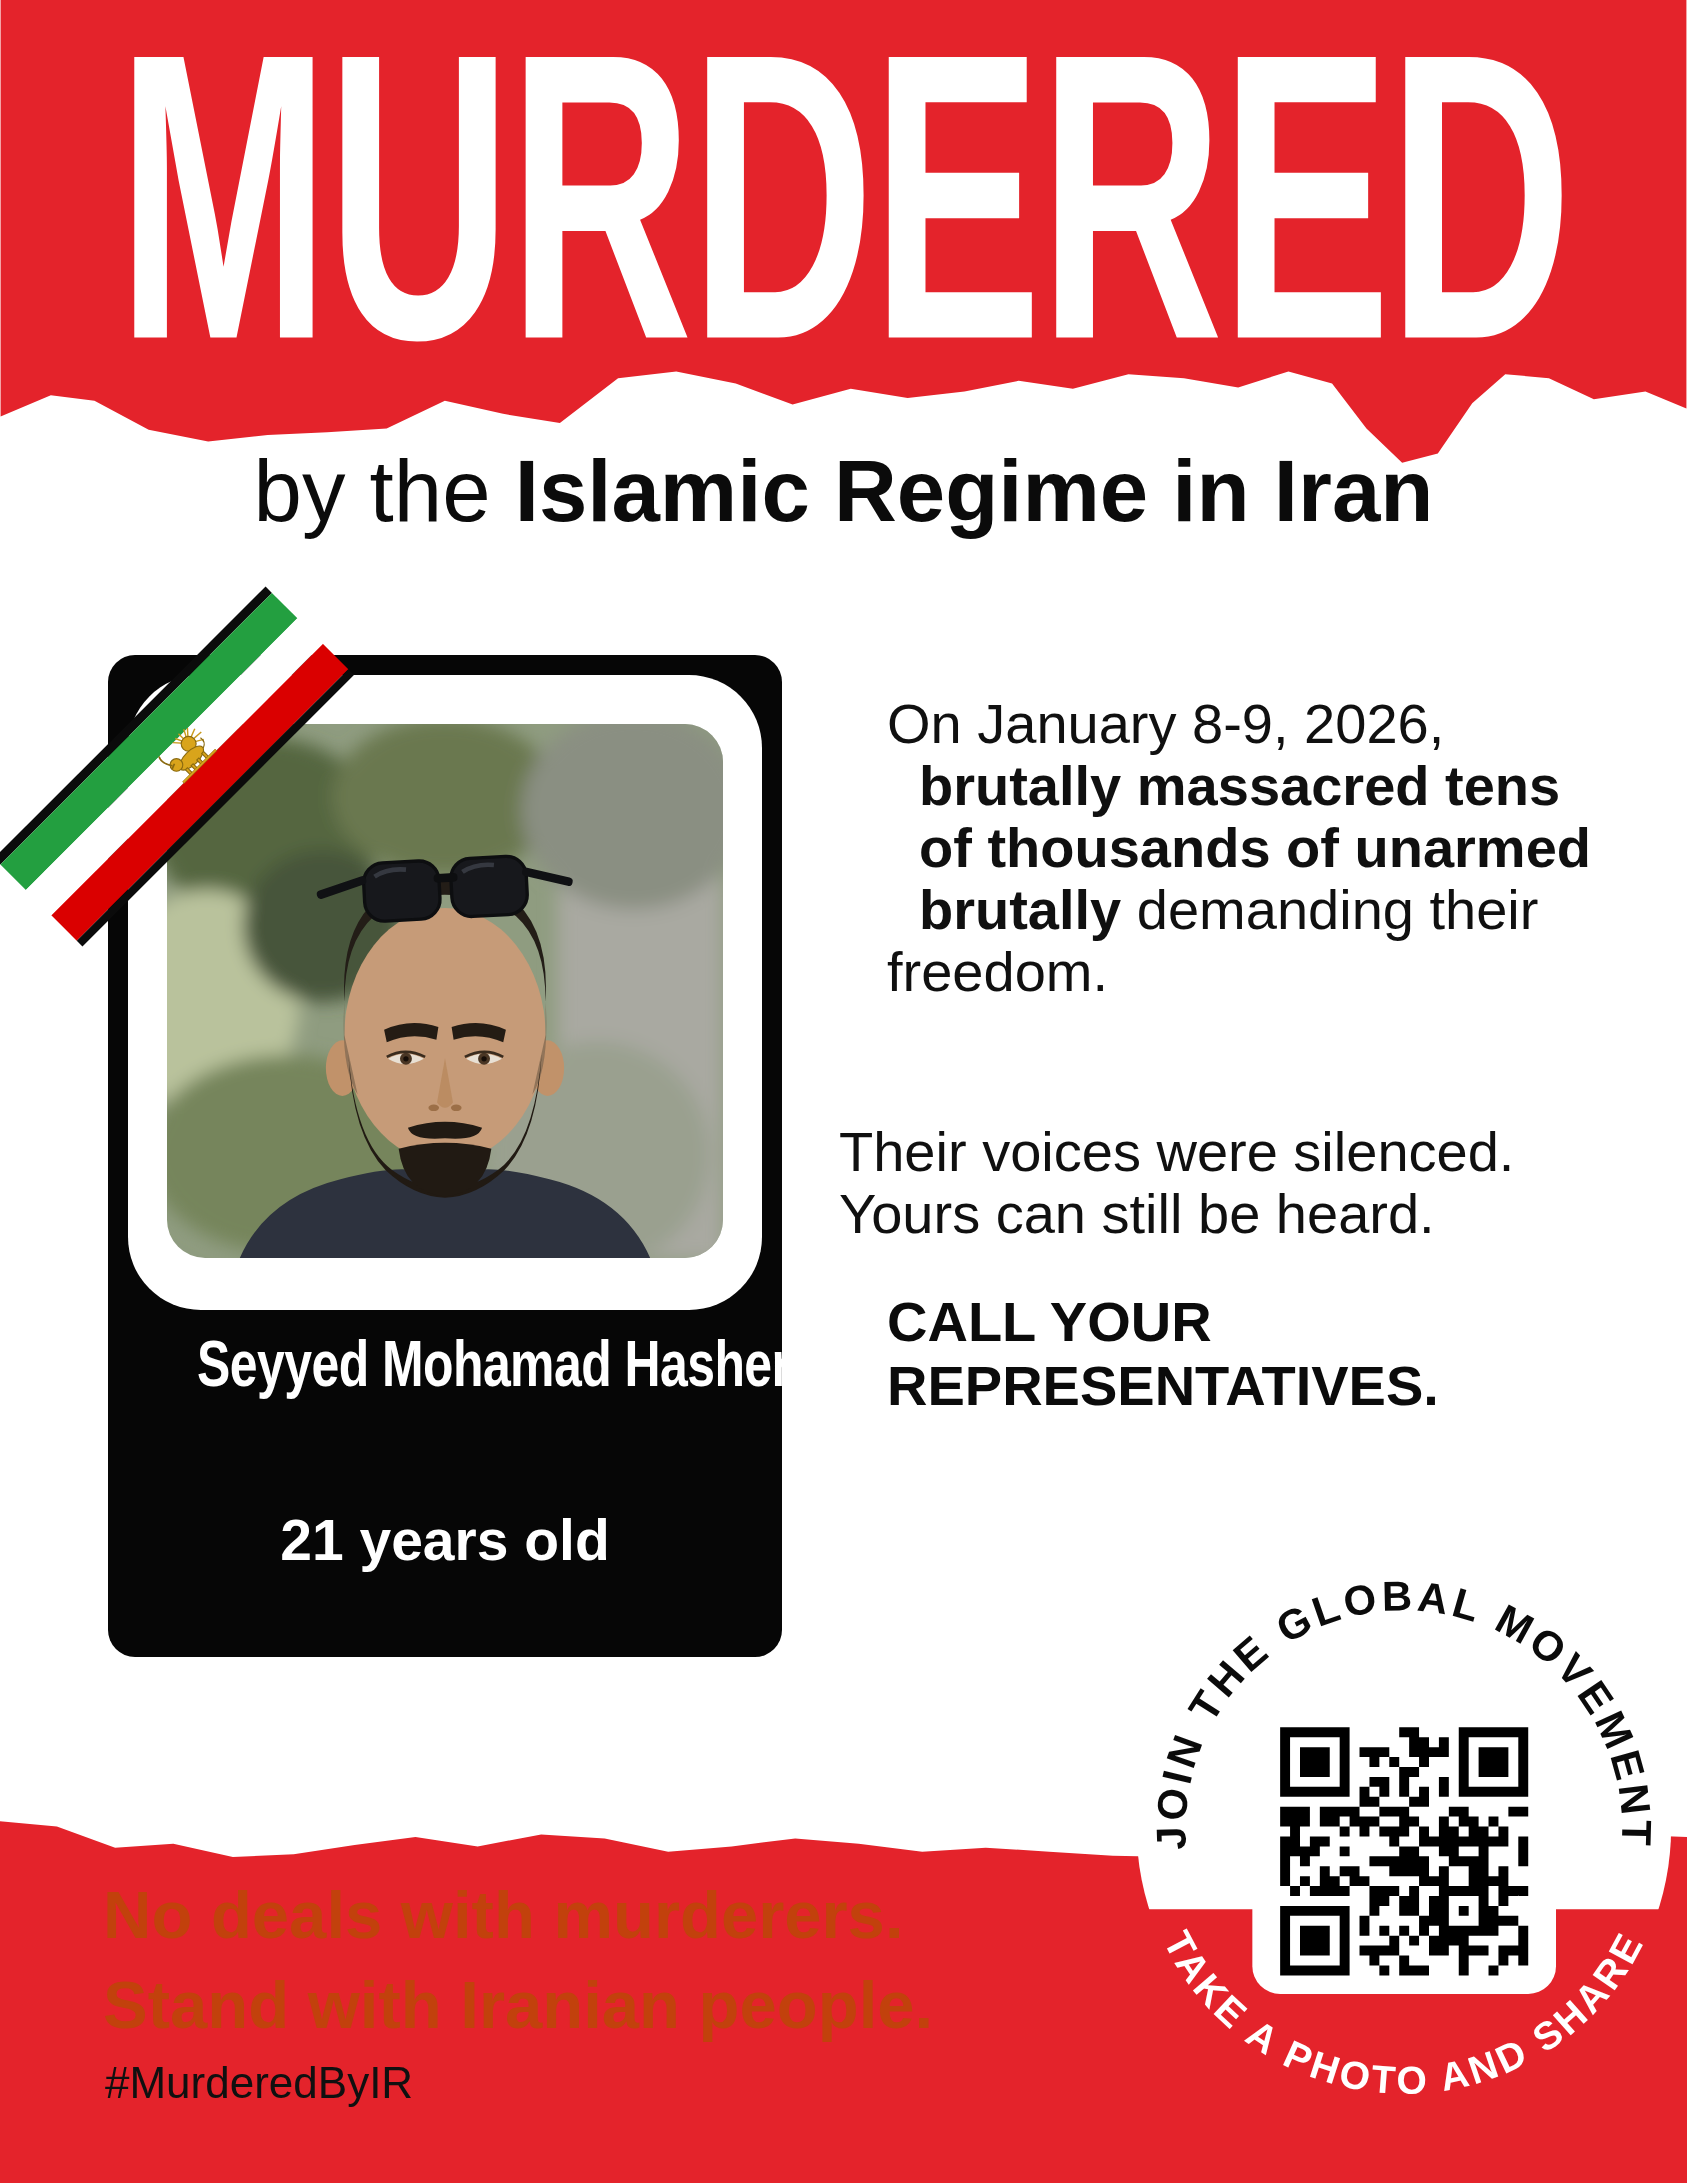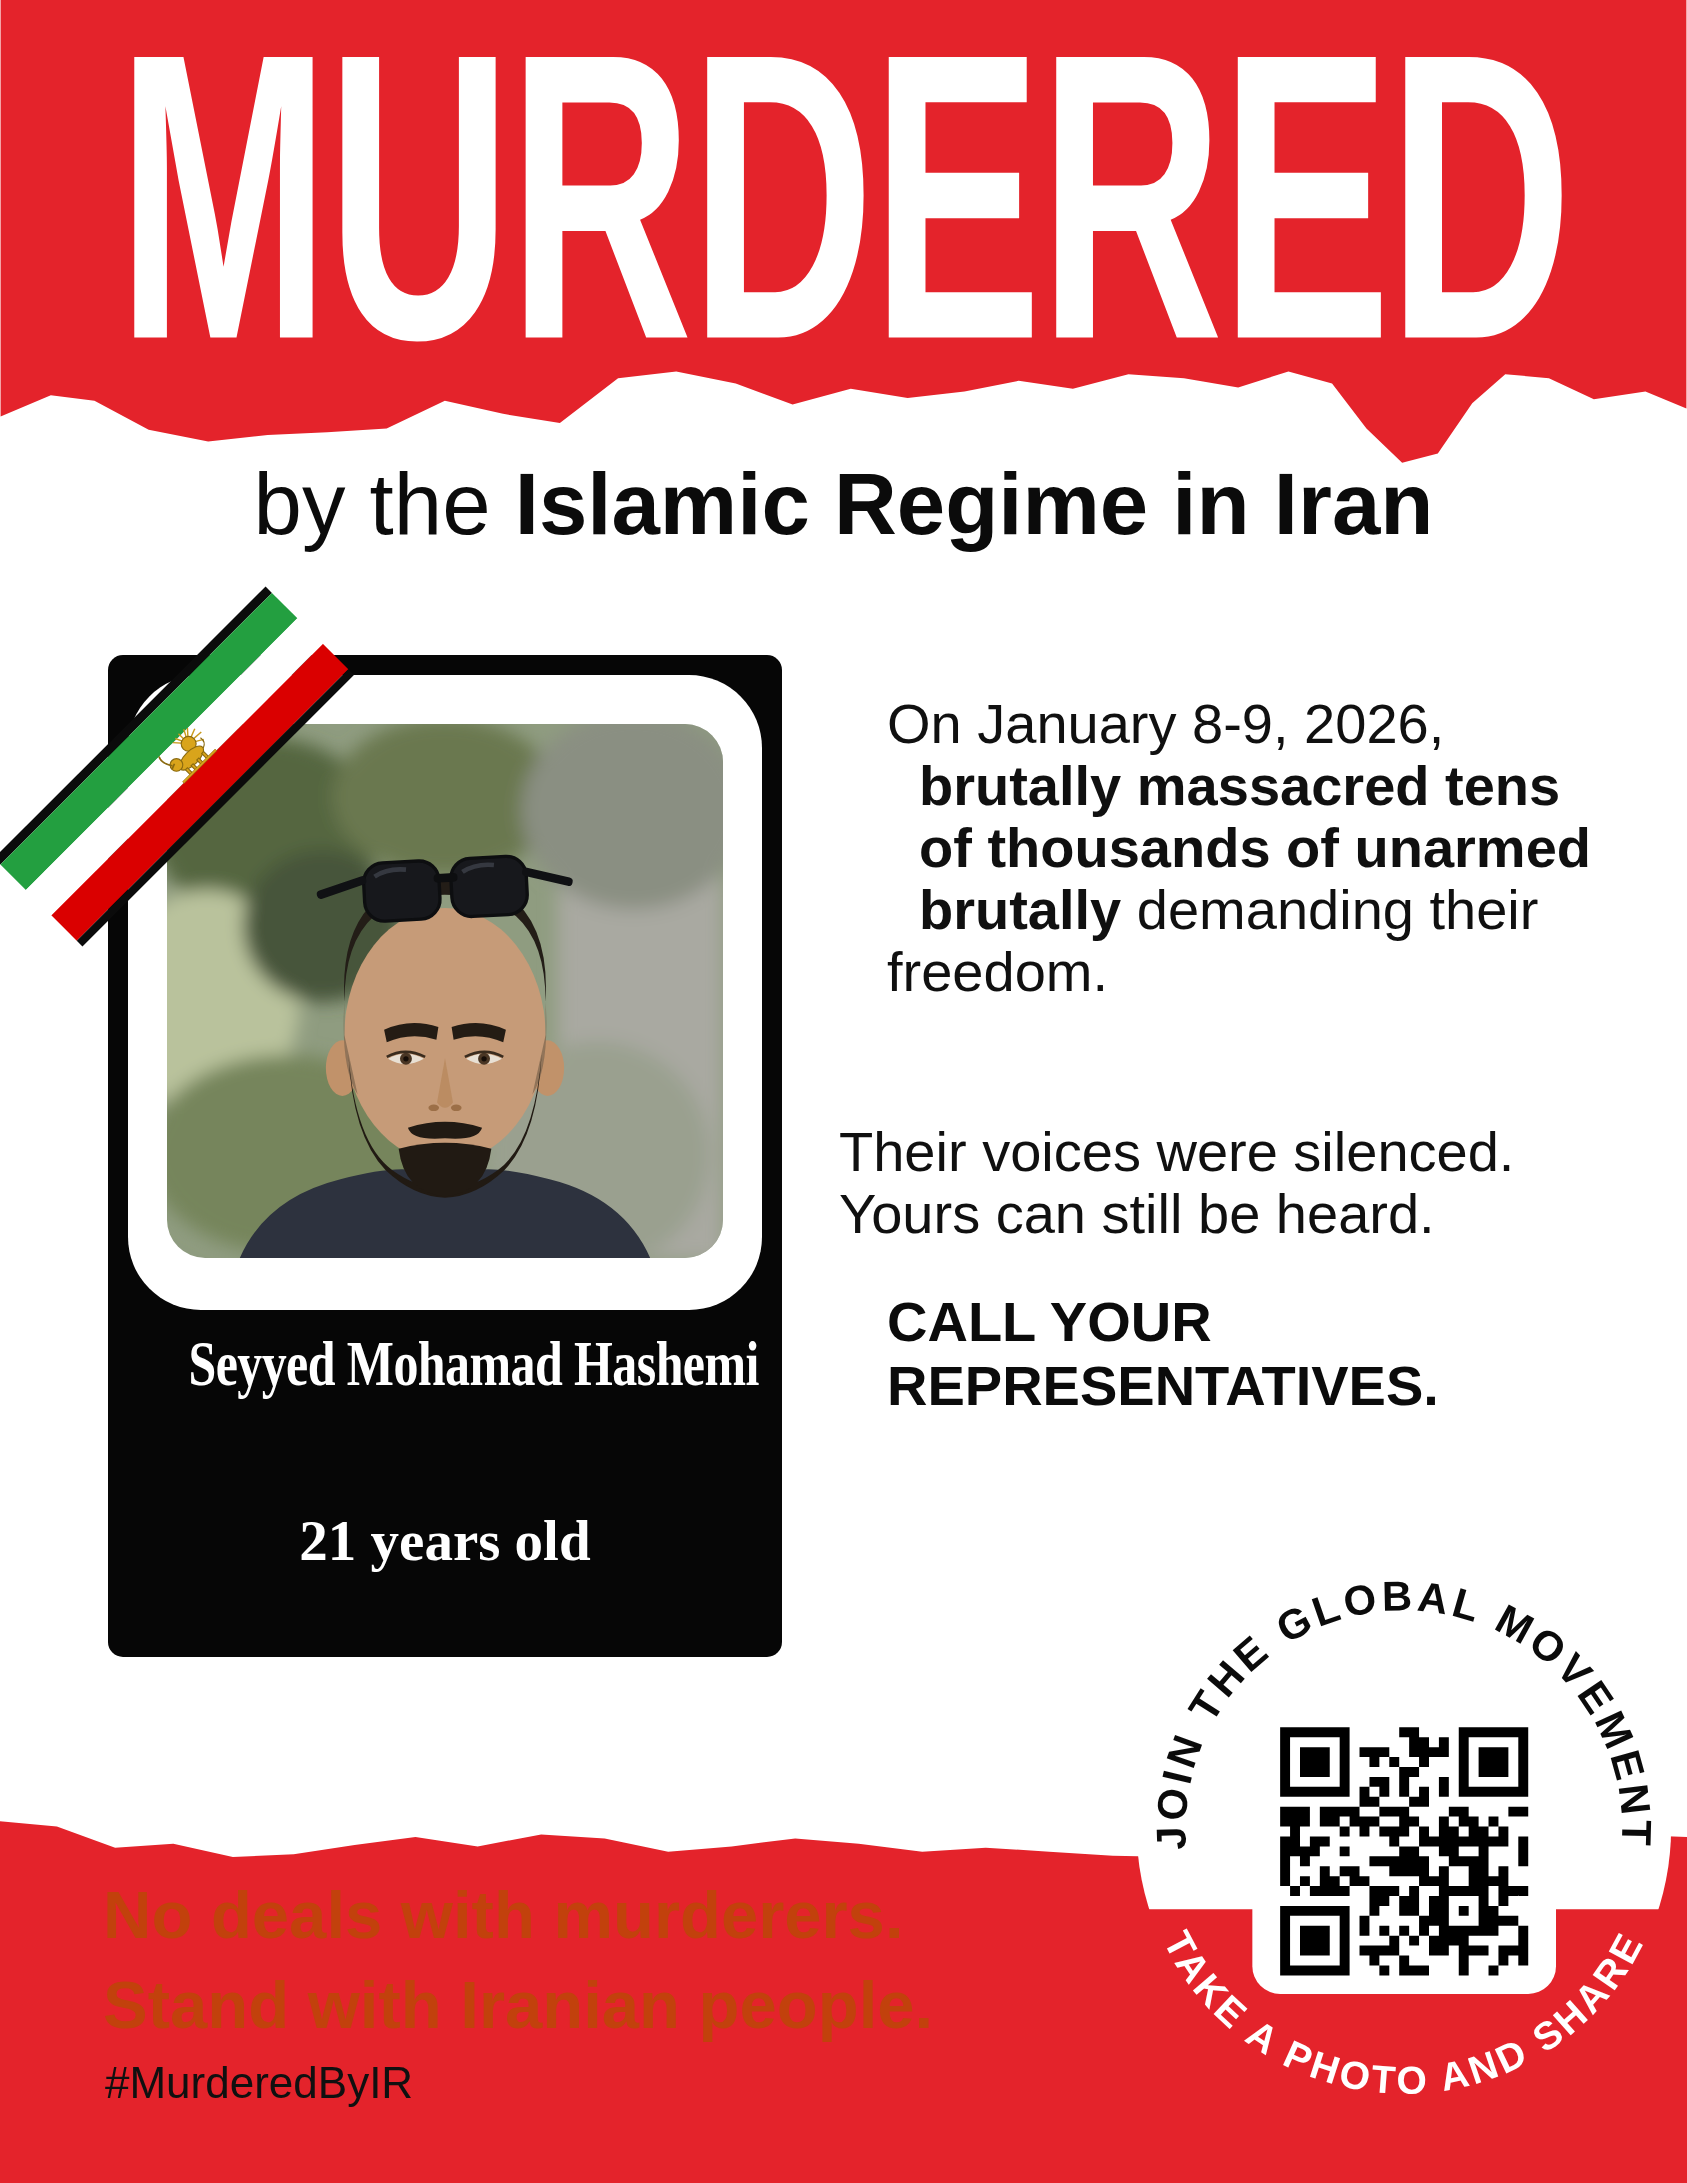--- a/index.html
+++ b/index.html
@@ -10,27 +10,27 @@
   svg{display:block;}
   
   .top-band{position:absolute;left:0;top:0;z-index:1;}
   .headline-wrap{position:absolute;left:0;right:0;top:-8px;text-align:center;z-index:2;}
   .headline{
     display:inline-block;color:#fff;font-weight:bold;font-size:255px;line-height:1;
     letter-spacing:-2.6px;transform:scaleY(1.6);transform-origin:top center;white-space:nowrap;
   }
   .subtitle{
     position:absolute;left:0;right:0;top:447px;text-align:center;z-index:2;
-    font-size:87px;line-height:1;color:#0b0b0b;white-space:nowrap;margin-top:13px;
+    font-size:87px;line-height:1;color:#0b0b0b;white-space:nowrap;
   }
   .subtitle b{font-weight:bold;}
   
   .card{
     position:absolute;left:108px;top:655px;width:674px;height:1002px;
-    background:#060606;border-radius:15px;z-index:2;font-family:Liberation Serif, serif;
+    background:#060606;border-radius:27px;z-index:2;
   }
   .photo-frame{
     position:absolute;left:20px;top:20px;width:634px;height:635px;
     background:#ffffff;border-radius:73px;
   }
   .photo{
     position:absolute;left:59px;top:69px;width:556px;height:534px;
     border-radius:38px;overflow:hidden;
   }
   .victim-name{position:absolute;left:0;width:674px;top:677px;text-align:center;color:#fff;line-height:1;}

